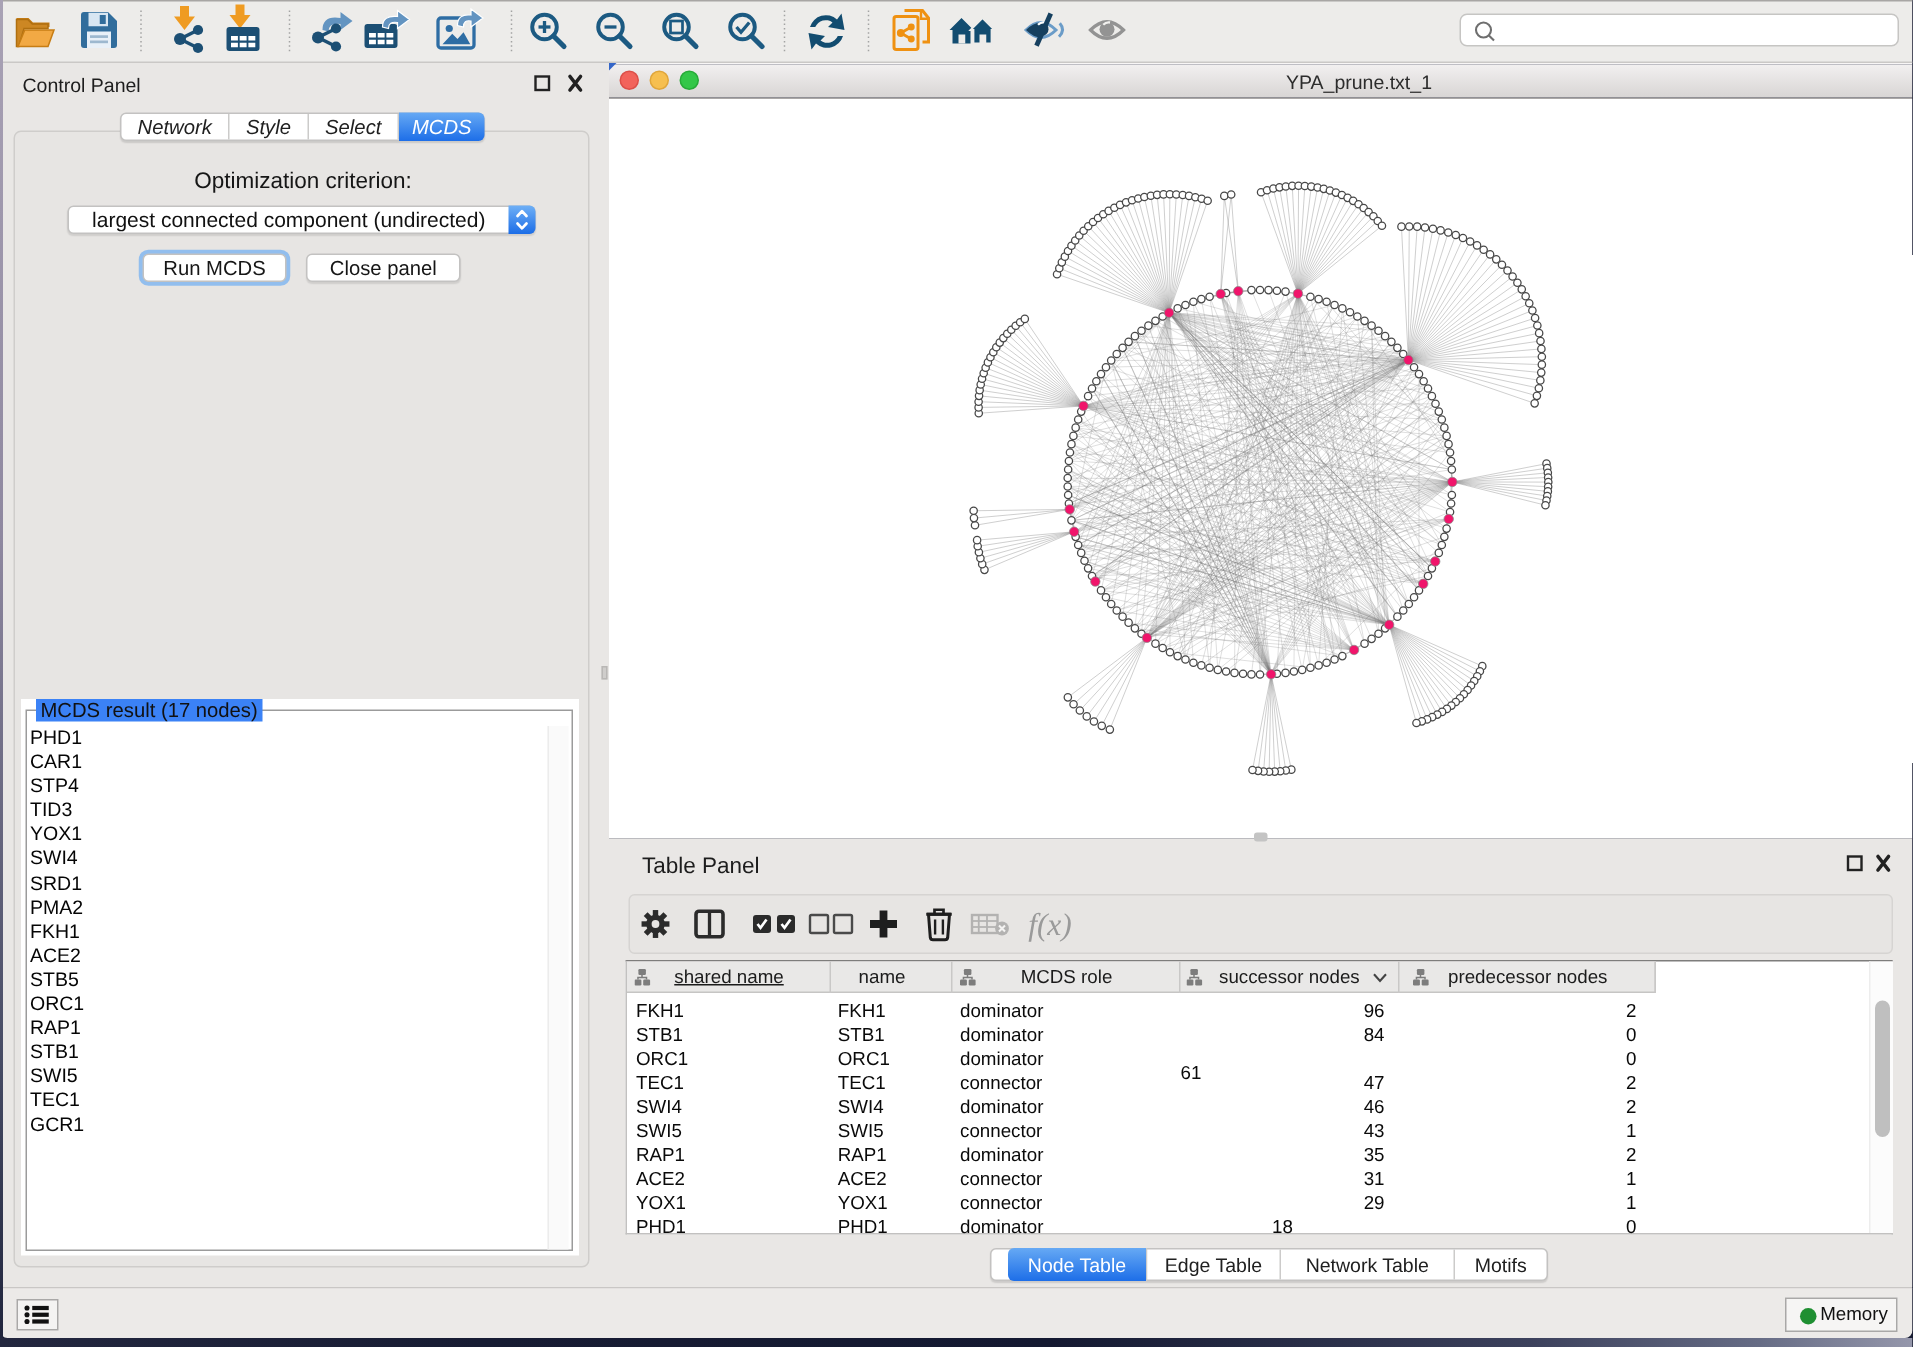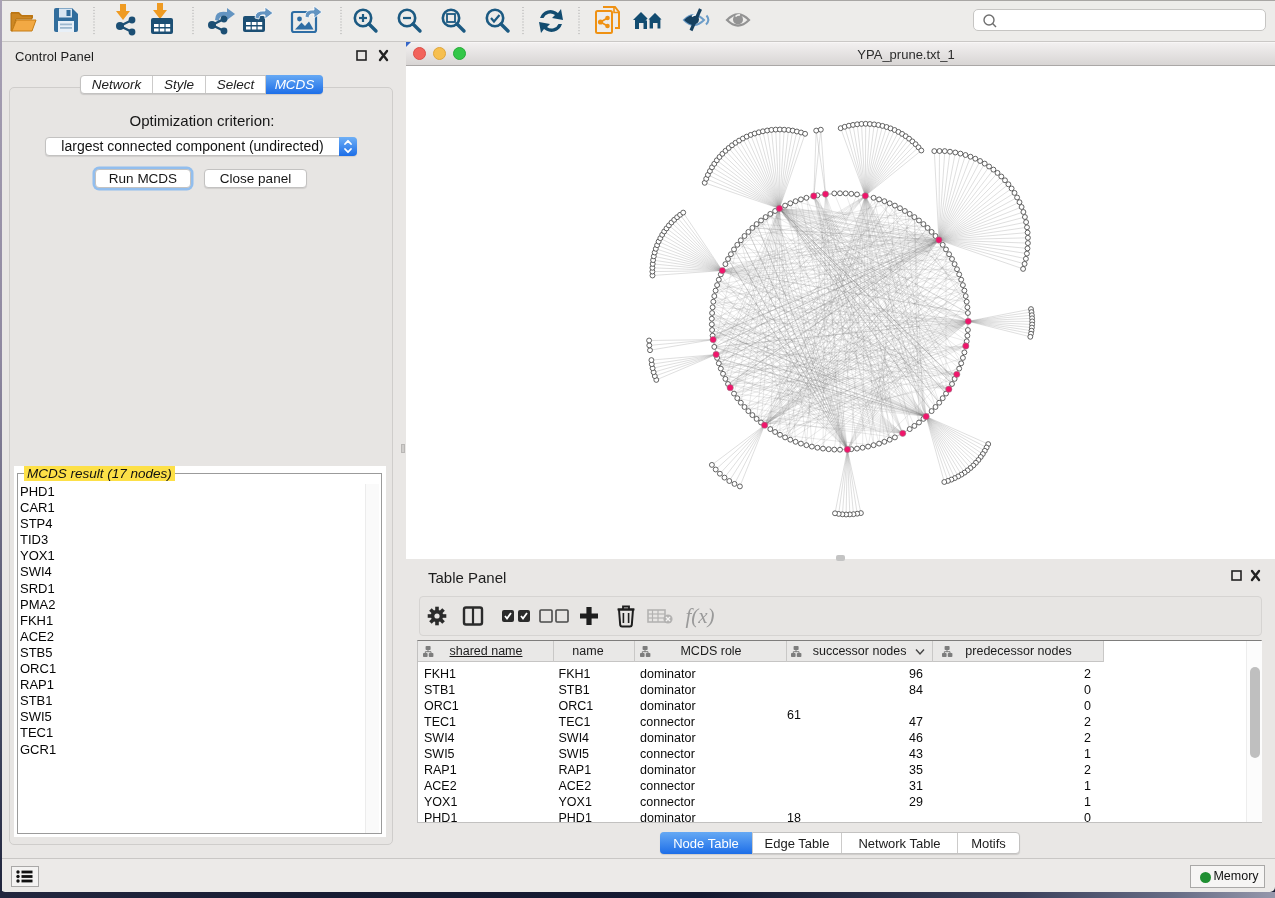--- a/index.html
+++ b/index.html
@@ -19,21 +19,21 @@
 #segtabs .seg.sel { background:linear-gradient(#66a9f4,#1d6ee8); color:#fff; border-radius:0 4px 4px 0; margin:-1px -1px -1px 0; line-height:20px; border-right:none; }
 #optlabel { left:2px; top:112px; width:400px; text-align:center; font-size:15px; color:#161616; }
 #dropdown { left:45px; top:137px; width:312px; height:19px; background:#fff; border:1px solid #c3c2c1; border-radius:4px; box-shadow:0 1px 1px rgba(0,0,0,0.1); font-size:14px; color:#111; text-align:center; line-height:17px; padding-right:17px; }
 #ddStep { position:absolute; right:-1px; top:-1px; width:18px; height:19px; border-radius:0 4px 4px 0; background:linear-gradient(#6fb0f6,#1c6de7); }
 .btn { position:absolute; height:19px; background:#fff; border:1px solid #c3c2c1; border-radius:4px; font-size:13.5px; color:#161616; text-align:center; line-height:17px; box-shadow:0 1px 1px rgba(0,0,0,0.1); }
 #runbtn { left:95px; top:169px; width:96px; box-shadow:0 0 0 2.5px rgba(125,180,240,0.8); }
 #closebtn { left:204px; top:169px; width:103px; }
 
 #mcdsPanel { left:14px; top:466px; width:372px; height:371px; background:#fff; }
 #mcdsBorder { left:17px; top:473px; width:365px; height:361px; border:1px solid #9b9b9b; }
-#mcdsLabel { left:24px; top:466px; background:#fde047; padding:0 3px; font-size:13.5px; color:#111;font-style:italic; }
+#mcdsLabel { left:24px; top:466px; background:#3b82f6; padding:0 3px; font-size:13.5px; color:#111; }
 #mcdsList { left:20px; top:484px; width:345px; font-size:13px; color:#050505; line-height:16.1px; }
 #mcdsScroll { left:365px; top:484px; width:14px; height:349px; background:#fafafa; border-left:1px solid #ececec; }
 
 #vsplit { left:400px; top:42px; width:6px; height:816px; background:#e9e7e5; }
 #vgrip { left:401px; top:444px; width:4px; height:9px; background:#cfcdcb; border:1px solid #b9b7b5; }
 
 #netview { left:406px; top:66px; width:869px; height:493px; background:#fff; }
 #netTitle { left:406px; top:42px; width:869px; height:24px; background:linear-gradient(#f2f0f0,#d8d5d4); border-bottom:1px solid #aaa7a6; border-top:1px solid #f8f6f6; }
 #netTitleText { left:406px; top:47px; width:1000px; text-align:center; font-size:13px; color:#2c2c2c; }
 .tl { position:absolute; top:47px; width:13px; height:13px; border-radius:50%; }
@@ -46,21 +46,21 @@
 #tpTitle { left:428px; top:569px; font-size:15px; color:#1d1d1d; }
 #tpToolbar { left:419px; top:596px; width:843px; height:40px; background:#e7e5e3; border:1px solid #d6d4d2; border-radius:4px; }
 #tbl { left:417px; top:640px; width:845px; height:183px; background:#fff; border:1px solid #c2c1c0; border-top:1px solid #7e7d7c; }
 #tblHead { position:absolute; left:0; top:0; width:686px; height:21px; background:#e9e8e7; border-bottom:1px solid #c6c5c4; border-right:1px solid #c9c8c7; }
 .hc { position:absolute; top:0; height:21px; border-right:1px solid #c9c8c7; font-size:12.5px; color:#1b1b1b; }
 .hlabel { position:absolute; top:3px; white-space:nowrap; }
 .rowtxt { position:absolute; font-size:12.5px; color:#0a0a0a; white-space:nowrap; }
 #tscrollTrack { position:absolute; left:828px; top:0px; width:16px; height:181px; background:#fcfcfc; border-left:1px solid #ededed; }
 #tscrollThumb { position:absolute; left:3px; top:26px; width:10px; height:91px; background:#bfbfbf; border-radius:5px; }
 
-#btabs { left:660px; top:832px; height:22px; display:flex; background:#fff; border:1px solid #c3c2c1; border-radius:4px; box-shadow:0 1px 1px rgba(0,0,0,0.12); }
+#btabs { left:660px; top:832px; height:22px; display:flex; background:#fff; border:1px solid #c3c2c1; border-radius:4px; box-shadow:0 1px 1px rgba(0,0,0,0.12);padding-left:12px; }
 #btabs .seg { font-size:13px; color:#202020; text-align:center; line-height:21px; border-right:1px solid #cccbca; }
 #btabs .seg.sel { background:linear-gradient(#66a9f4,#1d6ee8); color:#fff; border-radius:4px 0 0 4px; margin:-1px 0 -1px -1px; line-height:23px; }
 #btabs .seg:last-child { border-right:none; }
 
 #statusbar { left:0; top:858px; width:1275px; height:34px; background:#eceae8; border-top:1px solid #c9c7c5; border-radius:0 0 5px 5px; }
 #listbtn { left:11px; top:866px; width:28px; height:21px; background:#f4f3f2; border:1px solid #a9a8a7; }
 #membtn { left:1190px; top:865px; width:75px; height:23px; background:#f6f5f4; border:1px solid #a9a8a7; font-size:12.5px; color:#111; text-align:center; line-height:21px; }
 #memdot { position:absolute; left:9px; top:6px; width:11px; height:11px; border-radius:50%; background:#1f8f32; }
 
 #desktop { left:0; top:892px; width:1275px; height:6px; background:linear-gradient(90deg,#23273f 0%,#171c33 25%,#141931 55%,#3c415c 80%,#666c85 92%,#9597ab 100%); }
@@ -1341,21 +1341,21 @@
  <div class="rowtxt" style="left:369px;top:137.5px;width:136px;text-align:right">31</div>
  <div class="rowtxt" style="left:515px;top:137.5px;width:158px;text-align:right">1</div>
  <div class="rowtxt" style="left:6px;top:153.5px">YOX1</div>
  <div class="rowtxt" style="left:140.5px;top:153.5px">YOX1</div>
  <div class="rowtxt" style="left:222px;top:153.5px">connector</div>
  <div class="rowtxt" style="left:369px;top:153.5px;width:136px;text-align:right">29</div>
  <div class="rowtxt" style="left:515px;top:153.5px;width:158px;text-align:right">1</div>
  <div class="rowtxt" style="left:6px;top:169.5px">PHD1</div>
  <div class="rowtxt" style="left:140.5px;top:169.5px">PHD1</div>
  <div class="rowtxt" style="left:222px;top:169.5px">dominator</div>
- <div class="rowtxt" style="left:369px;top:169.5px;width:136px;text-align:left">18</div>
+ <div class="rowtxt" style="left:369px;top:169.5px;width:136px;text-align:center">18</div>
  <div class="rowtxt" style="left:515px;top:169.5px;width:158px;text-align:right">0</div>
  <div id="tscrollTrack">
       <div id="tscrollThumb"></div>
     </div>
 </div>
 <div class="abs" id="btabs">
  <div class="seg sel" style="width:93px">Node Table</div>
     <div class="seg" style="width:89px">Edge Table</div>
     <div class="seg" style="width:116px">Network Table</div>
     <div class="seg" style="width:61px">Motifs</div>

